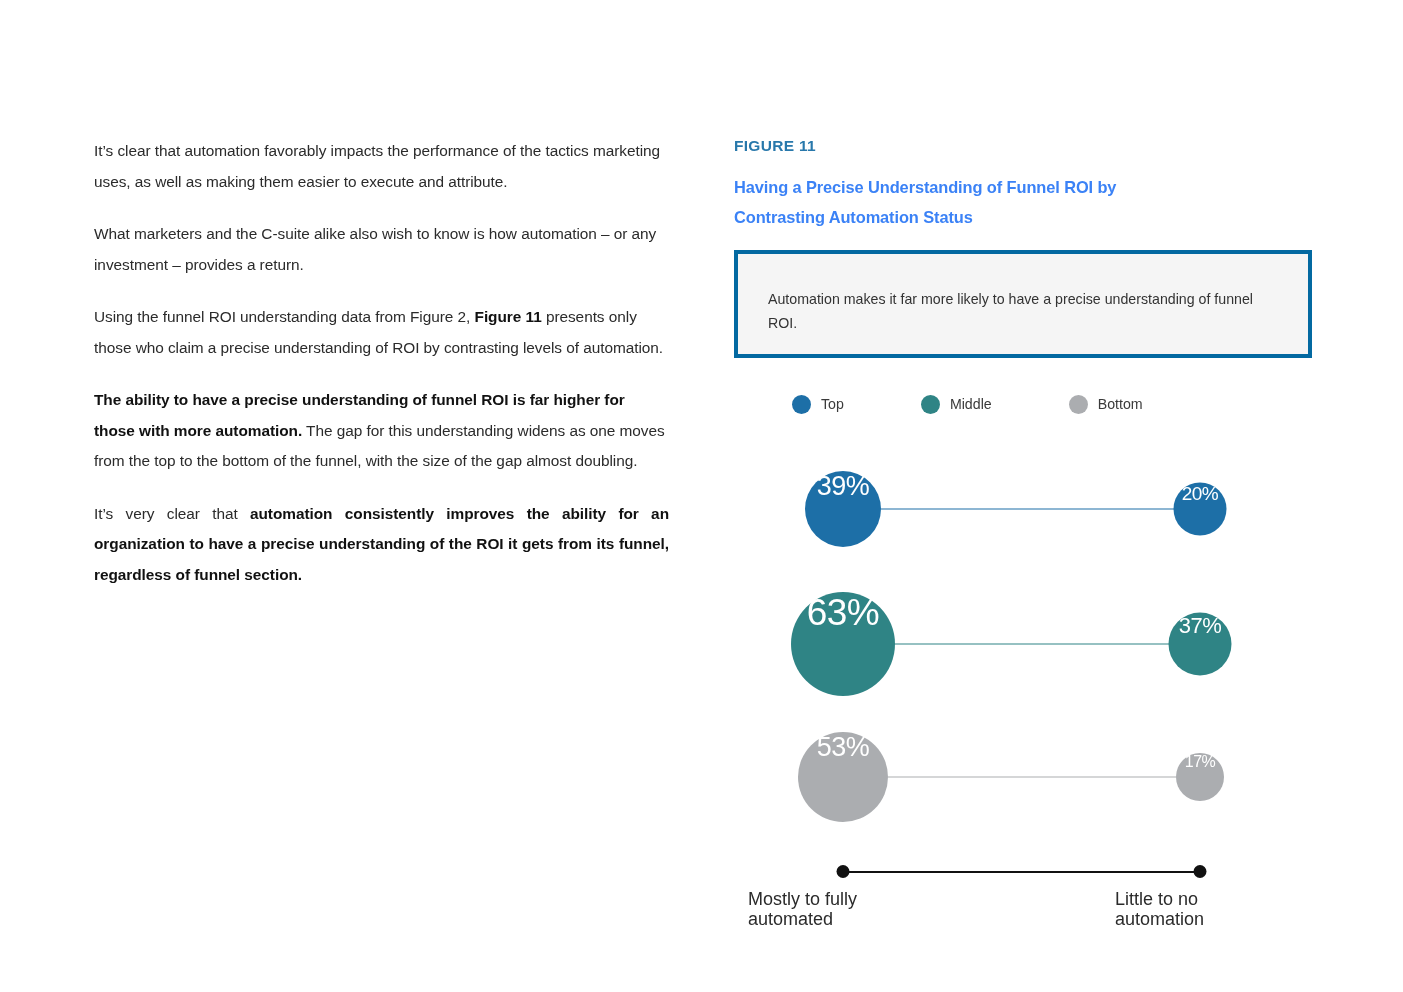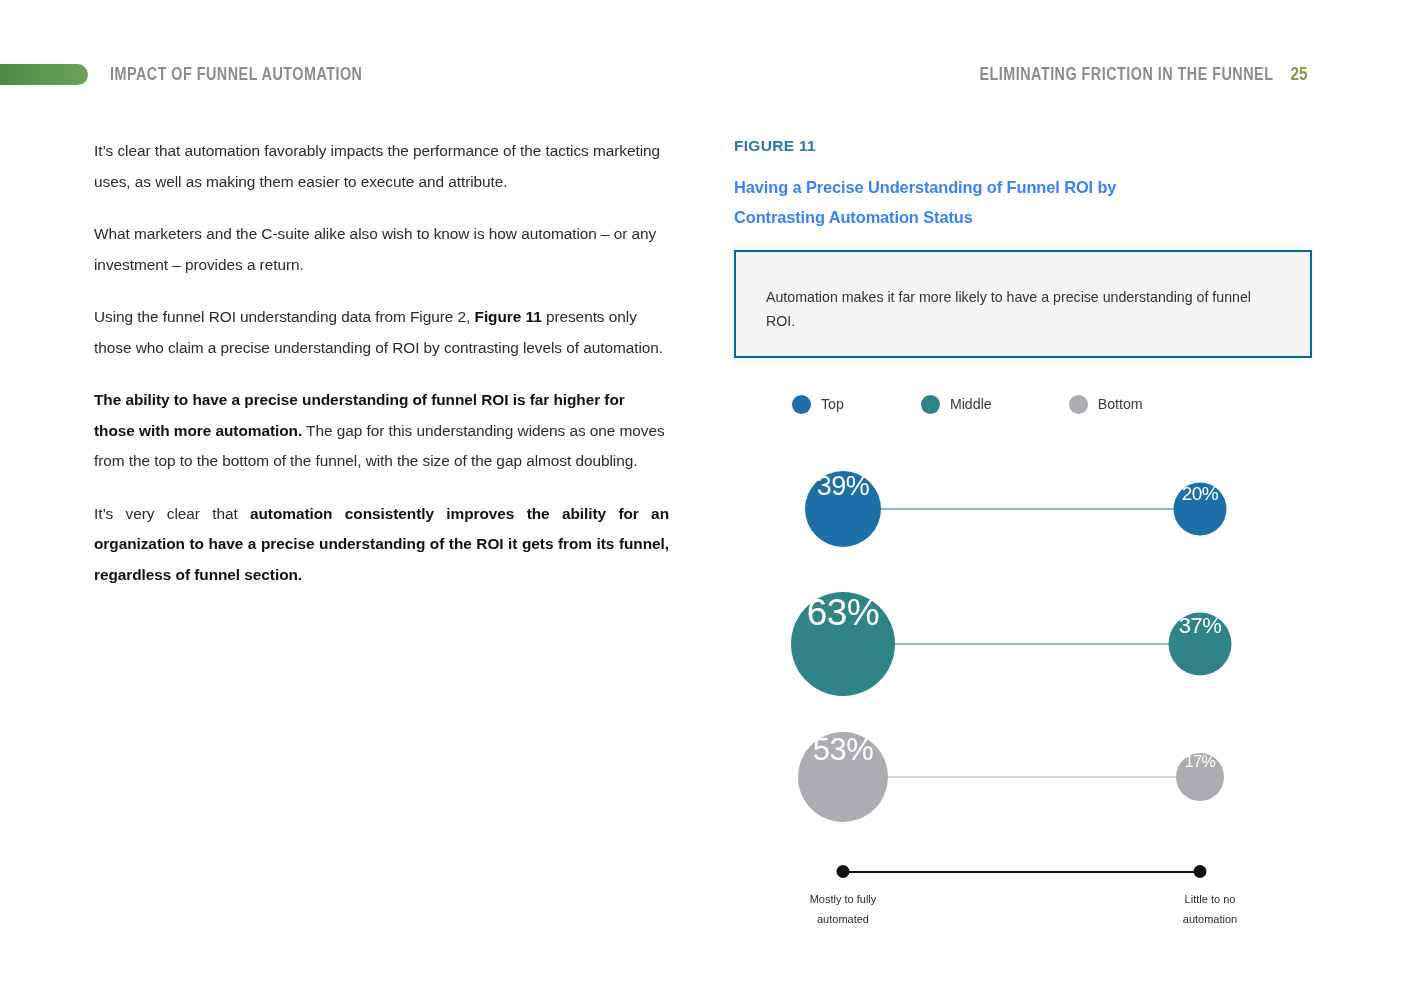--- a/index.html
+++ b/index.html
@@ -120,21 +120,21 @@
   }
 
   #figure-callout {
     position: absolute;
     left: 0;
     top: 114px;
     width: 578px;
     height: 108px;
     box-sizing: border-box;
     background: #f5f5f5;
-    border: 2px solid #0369a1;
+    border: 4px solid #0369a1;
   }
   #figure-callout-text {
     position: absolute;
     left: 30px;
     top: 33px;
     width: 518px;
     margin: 0;
     font-size: 14.2px;
     line-height: 24px;
     color: #333333;
@@ -226,41 +226,32 @@
     border-radius: 50%;
     background: #111111;
     transform: translateX(-50%);
   }
   #axis-dot-left  { left: 109px; }
   #axis-dot-right { left: 466px; }
   .axis-caption {
     position: absolute;
     top: 24px;
     width: 190px;
-    text-align: center;
-    font-size: 11px;
+    font-size: 18px;
     line-height: 20px;
     color: #2b2b2b;
   }
   #axis-caption-left  { left: 14px;  }
   #axis-caption-right { left: 381px; }
 </style>
 </head>
 <body>
 
 <div id="page">
 
-  <div id="running-header">
-    <div id="header-accent-bar"></div>
-    <div class="header-label" id="header-left-label">IMPACT OF FUNNEL AUTOMATION</div>
-    <div id="header-right-wrap">
-      <span class="header-label" id="header-right-label">ELIMINATING FRICTION IN THE FUNNEL</span>
-      <span id="page-number" style="color: rgb(126, 156, 68);">25</span>
-    </div>
-  </div>
 
   <div id="body-column">
     <p class="para" id="para-1"><span>It’s clear that automation favorably impacts the performance of the tactics marketing uses, as well as making them easier to execute and attribute.</span></p>
     <p class="para" id="para-2"><span>What marketers and the C-suite alike also wish to know is how automation – or any investment – provides a return.</span></p>
     <p class="para" id="para-3"><span>Using the funnel ROI understanding data from Figure 2, </span><b>Figure 11</b><span> presents only those who claim a precise understanding of ROI by contrasting levels of automation.</span></p>
     <p class="para" id="para-4"><b>The ability to have a precise understanding of funnel ROI is far higher for those with more automation.</b><span> The gap for this understanding widens as one moves from the top to the bottom of the funnel, with the size of the gap almost doubling.</span></p>
     <p class="para justified" id="para-5"><span>It’s very clear that </span><b>automation consistently improves the ability for an organization to have a precise understanding of the ROI it gets from its funnel, regardless of funnel section.</b></p>
   </div>
 
   <div id="figure-column">
@@ -302,21 +293,21 @@
           <div class="connector-line" style="left: 161px; width: 273.5px; background: rgb(47, 132, 133);"></div>
           <div class="bubble" style="left: 109px; top: 0px; width: 104px; height: 104px; background: rgb(47, 132, 133); font-size: 37px;">
             <span>63%</span>
           </div>
           <div class="bubble" style="left: 466px; top: 0px; width: 63px; height: 63px; background: rgb(47, 132, 133); font-size: 22px;">
             <span>37%</span>
           </div>
         </div>
         <div class="dumbbell-row" style="top: 321px;">
           <div class="connector-line" style="left: 154px; width: 288px; background: rgb(171, 173, 176);"></div>
-          <div class="bubble" style="left: 109px; top: 0px; width: 90px; height: 90px; background: rgb(171, 173, 176); font-size: 31px;">
+          <div class="bubble" style="left: 109px; top: 0px; width: 90px; height: 90px; background: rgb(171, 173, 176); font-size: 27px;">
             <span>53%</span>
           </div>
           <div class="bubble" style="left: 466px; top: 0px; width: 48px; height: 48px; background: rgb(171, 173, 176); font-size: 16px;">
             <span>17%</span>
           </div>
         </div>
       </div>
 
     <div id="chart-axis">
       <div id="axis-line"></div>

